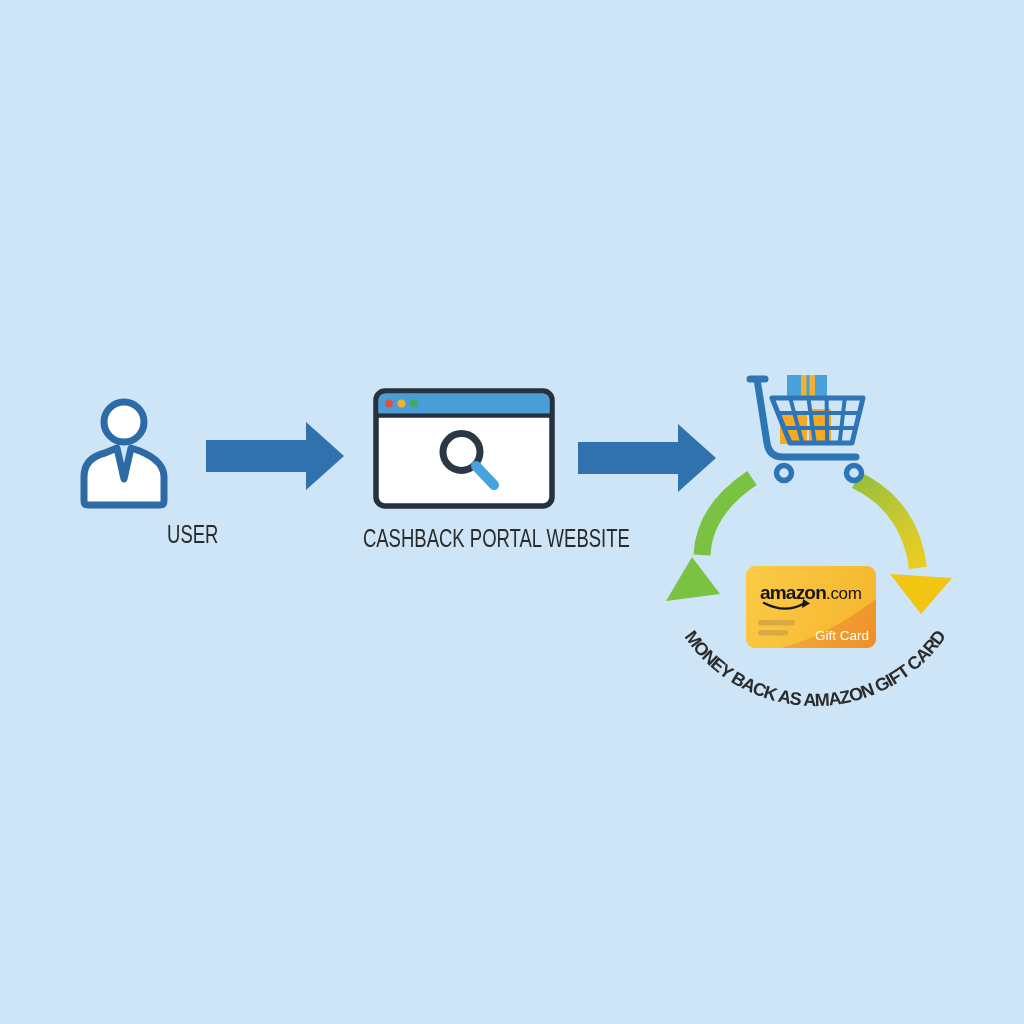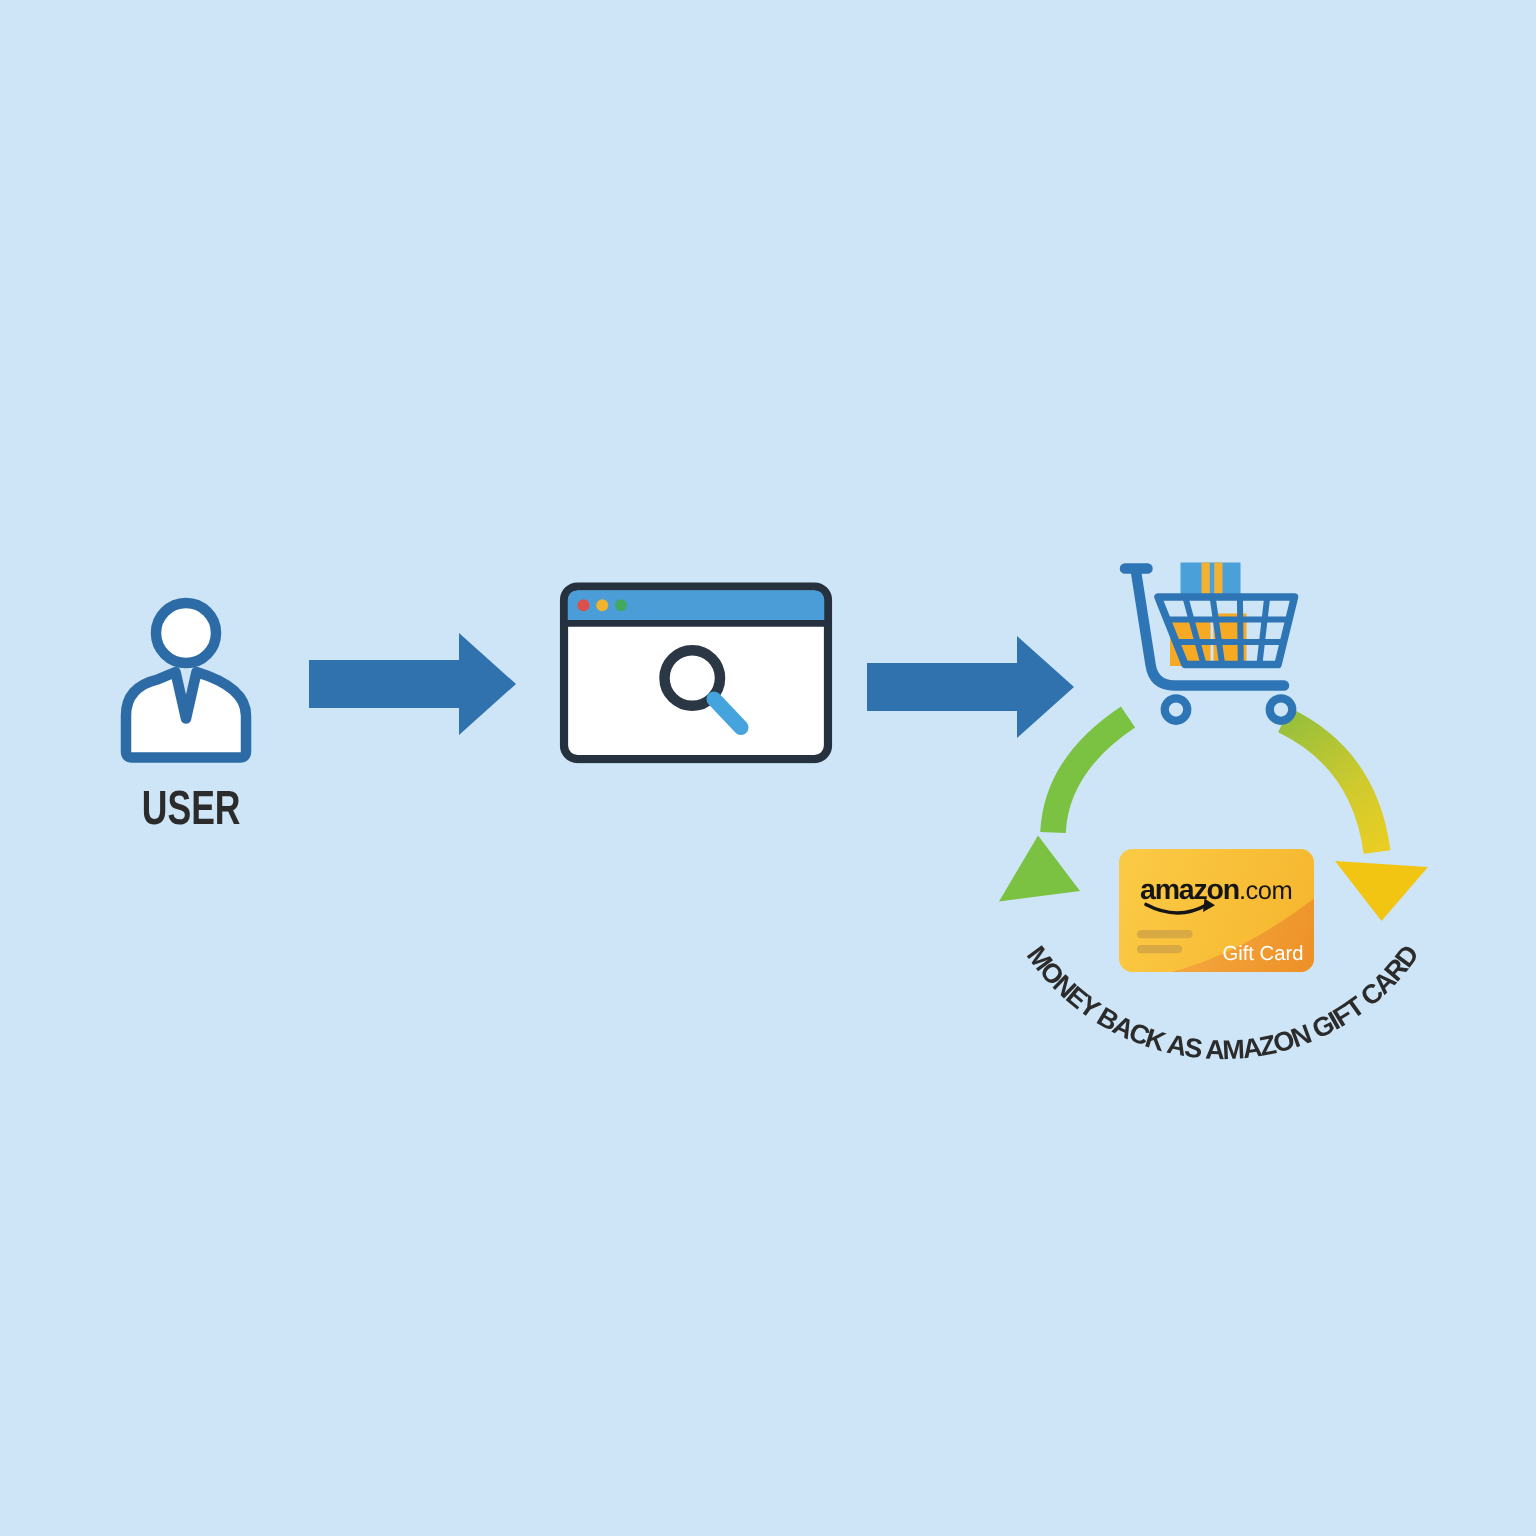--- a/index.html
+++ b/index.html
@@ -6,23 +6,23 @@
   body{font-family:"Liberation Sans", sans-serif;}
   .canvas{
     position:relative;
     width:1024px;height:1024px;
     background:var(--background,#cde5f6);
     overflow:hidden;
   }
   .abs{position:absolute;}
   .label{
     position:absolute;
-    text-align:center;
-    font-weight:bold;
-    font-size:32px;
+    text-align:right;
+    font-weight:normal;
+    font-size:25px;
     color:var(--label-text,#2b2b2b);
     white-space:nowrap;
   }
   .label span{display:inline-block;transform:scaleX(.74);transform-origin:center;}
   
   .fill-arrow{fill:var(--arrow-blue,#2f72ad);}
   .stroke-user{stroke:var(--user-blue,#2c6ba5);fill:#ffffff;stroke-width:7;stroke-linejoin:round;}
   .cart-stroke{stroke:var(--icon-blue,#2e75b6);fill:none;stroke-linecap:round;stroke-linejoin:round;}
   .cycle-text{
     font-weight:bold;font-size:18px;letter-spacing:-1px;
@@ -52,20 +52,21 @@
     <path d="M5.5,25.5 V13 Q5.5,5.5 13,5.5 H169 Q176.5,5.5 176.5,13 V25.5 Z" fill="var(--titlebar-blue,#4a9dd6)"></path>
     <line x1="3" y1="27.5" x2="179" y2="27.5" stroke="var(--icon-outline-dark,#25313f)" stroke-width="4.5"></line>
     <circle cx="16" cy="15.5" r="4" fill="var(--dot-red,#dd4f4b)"></circle>
     <circle cx="28.5" cy="15.5" r="4" fill="var(--dot-yellow,#efb42c)"></circle>
     <circle cx="41" cy="15.5" r="4" fill="var(--dot-green,#43a860)"></circle>
     <g>
       <circle cx="88.5" cy="64" r="18.5" fill="none" stroke="#2b3744" stroke-width="7"></circle>
       <line x1="103" y1="78" x2="121" y2="97" stroke="#45a4dd" stroke-width="10" stroke-linecap="round"></line>
     </g>
   </svg>
+  <div class="label" style="left:316px;top:524px;width:300px;"><span>CASHBACK PORTAL WEBSITE</span></div>
 
   <svg class="abs" style="left:578px;top:421px;" width="140" height="74" viewBox="0 0 140 74">
     <polygon class="fill-arrow" points="0,21 100,21 100,3 138,37 100,71 100,53 0,53"></polygon>
   </svg>
 
   <svg class="abs" style="left:640px;top:460px;" width="350" height="320" viewBox="0 0 350 320">
     <defs>
       <linearGradient id="gradRight" gradientUnits="userSpaceOnUse" x1="216" y1="20" x2="280" y2="115">
         <stop offset="0" stop-color="#96bf3b"></stop>
         <stop offset="0.55" stop-color="#cfca2e"></stop>

